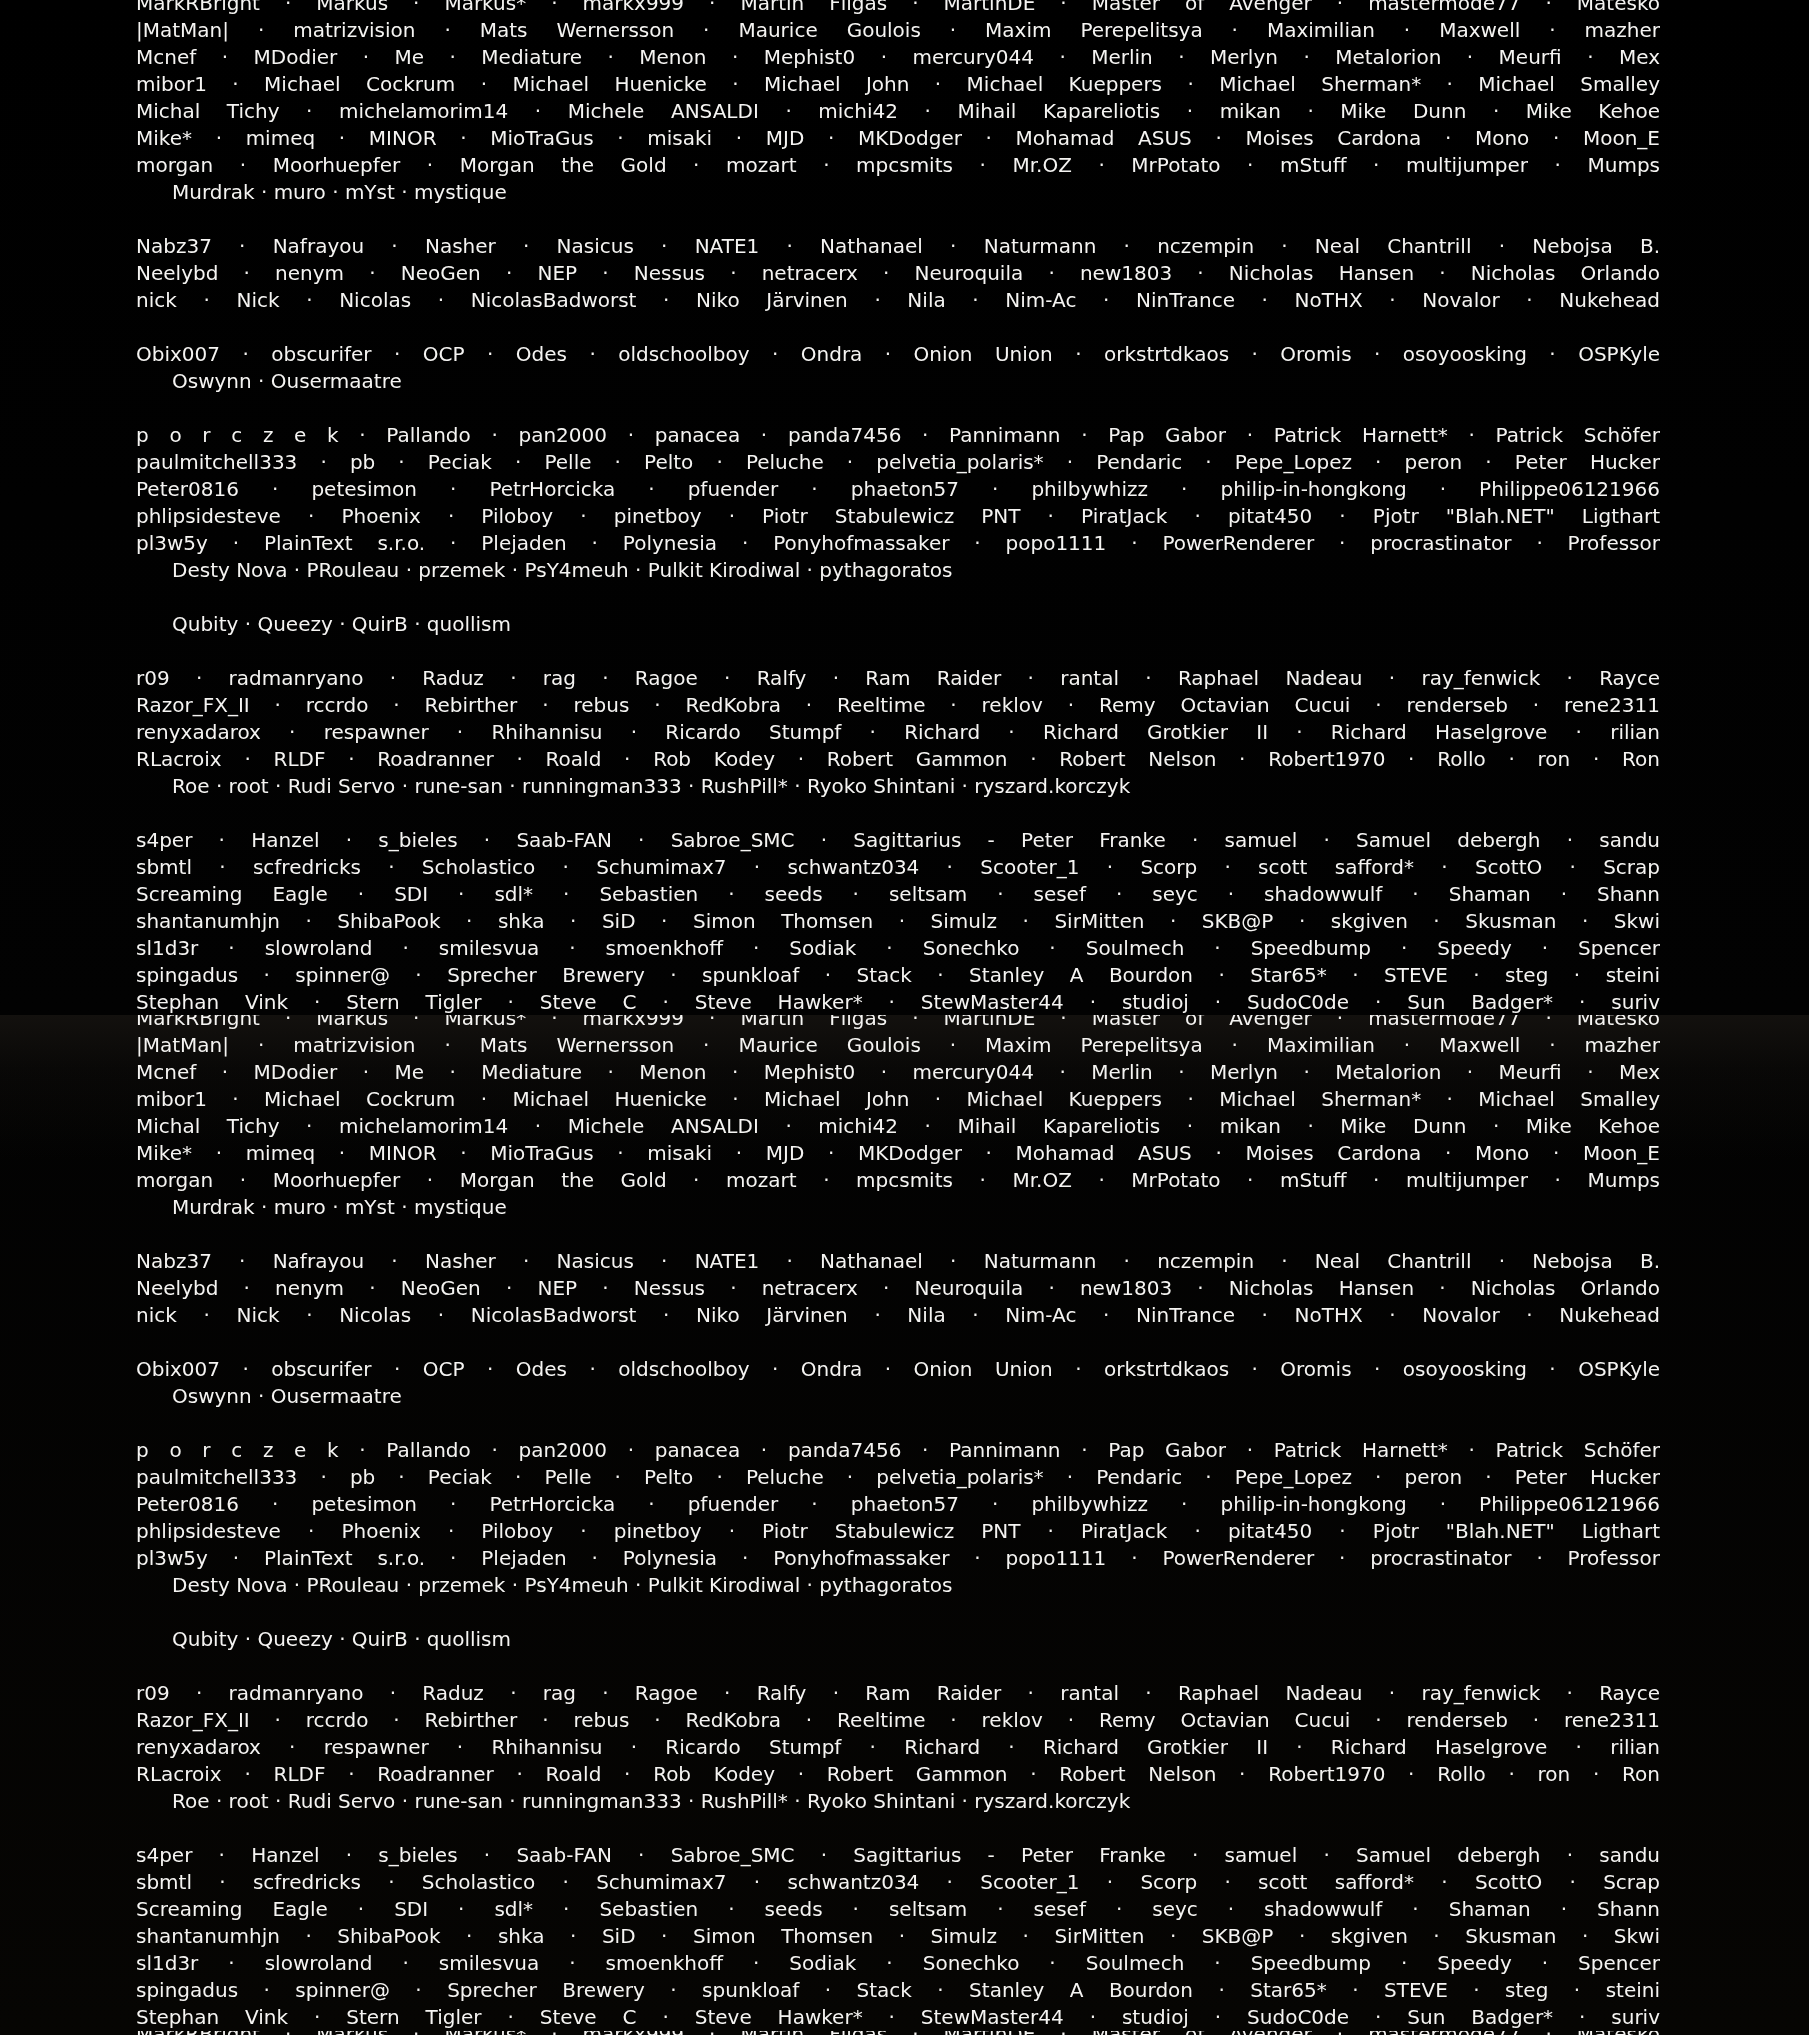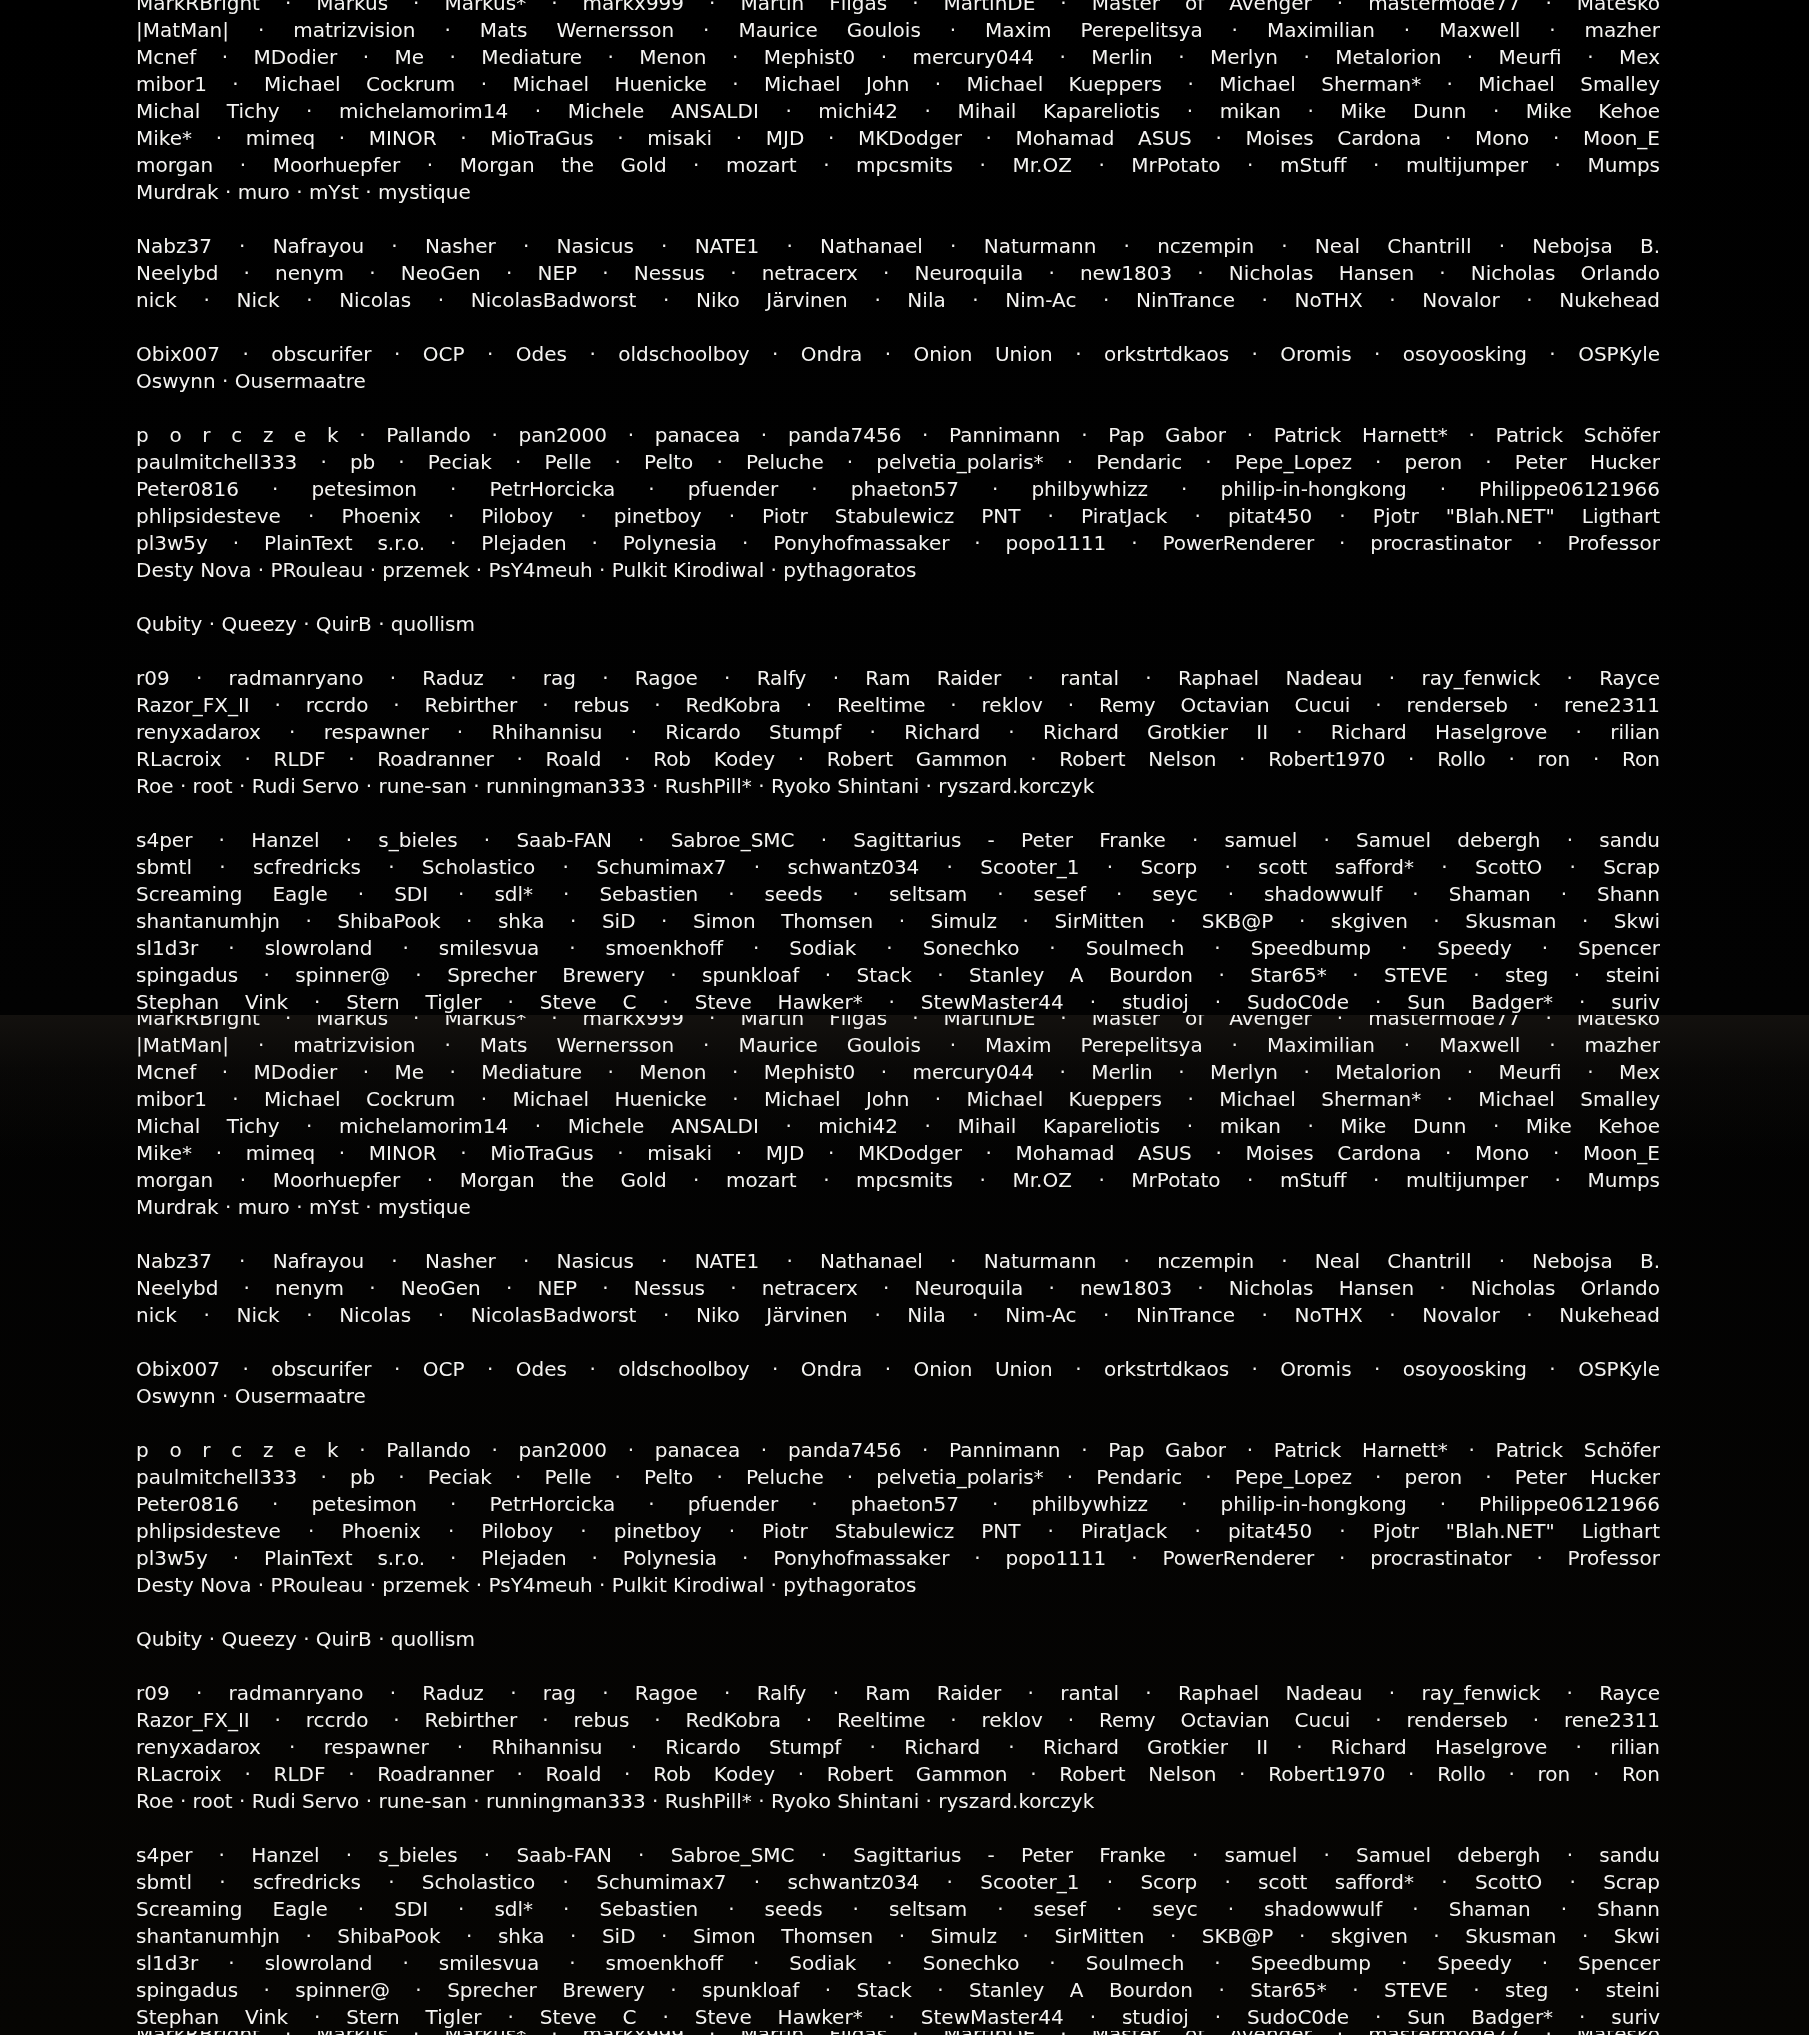--- a/index.html
+++ b/index.html
@@ -41,21 +41,21 @@
     font-size: 20px;
     line-height: 27px;
     font-weight: 400;
   }
   .paragraph { margin: 0 0 27px 0; }
   .line {
     text-align: justify;
     text-align-last: justify;
     white-space: normal;
   }
-  .line.ragged { text-align-last: left; }
+  .line.ragged { text-align-last: left; margin-left: 36px; }
 </style>
 </head>
 <body>
 
 <div class="viewport">
   <section class="block-clip" id="clip0">
     <div class="credits-block">
         <div class="paragraph">
           <div class="line">MarkRBright · Markus · Markus* · markx999 · Martin Fligas · MartinDE · Master of Avenger · mastermode77 · Matesko</div>
           <div class="line">|MatMan| · matrizvision · Mats Wernersson · Maurice Goulois · Maxim Perepelitsya · Maximilian · Maxwell · mazher</div>

